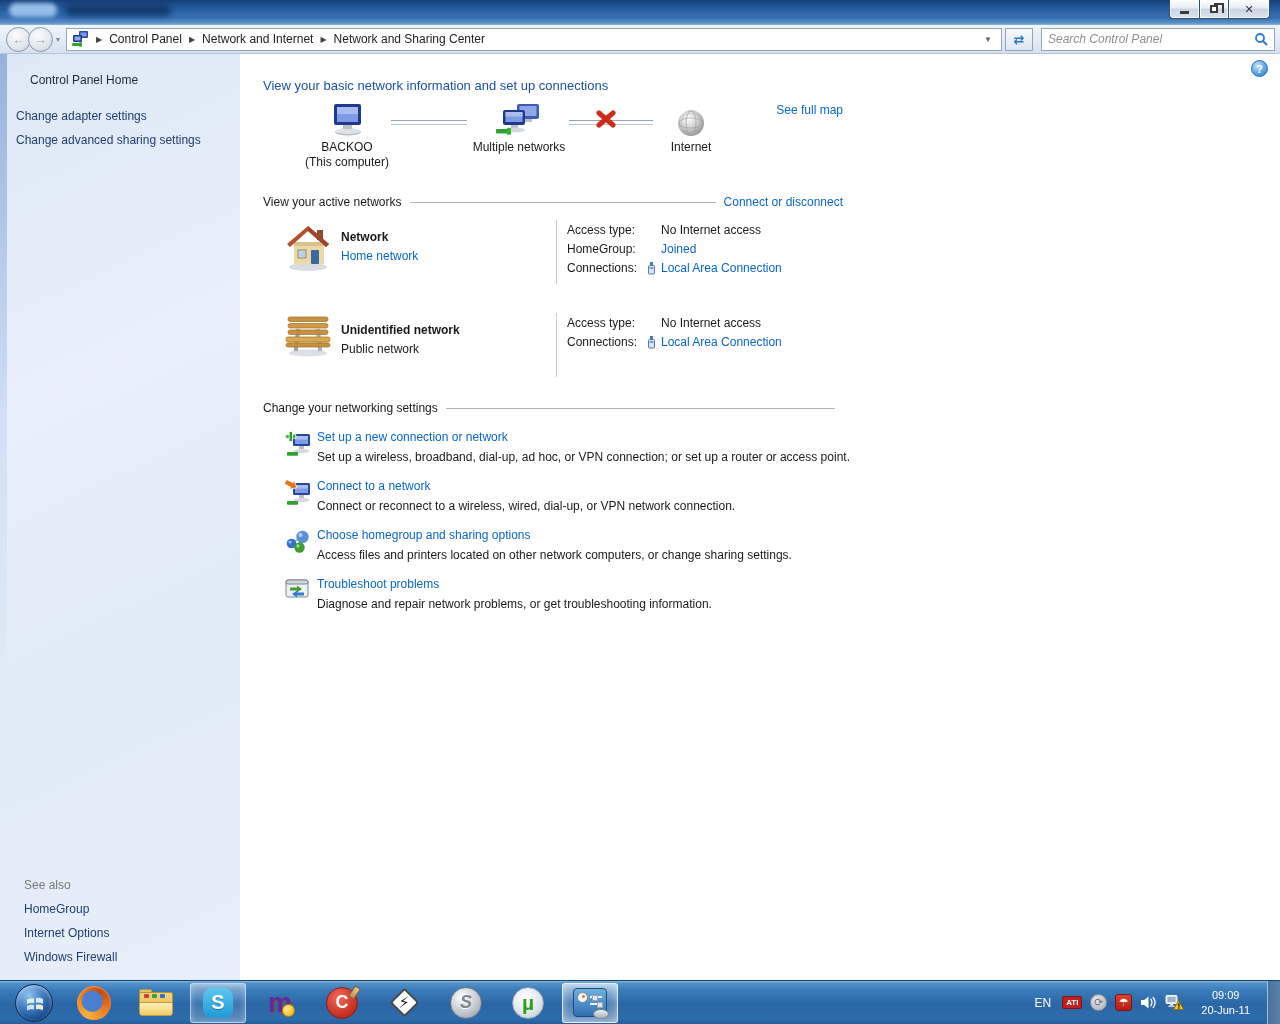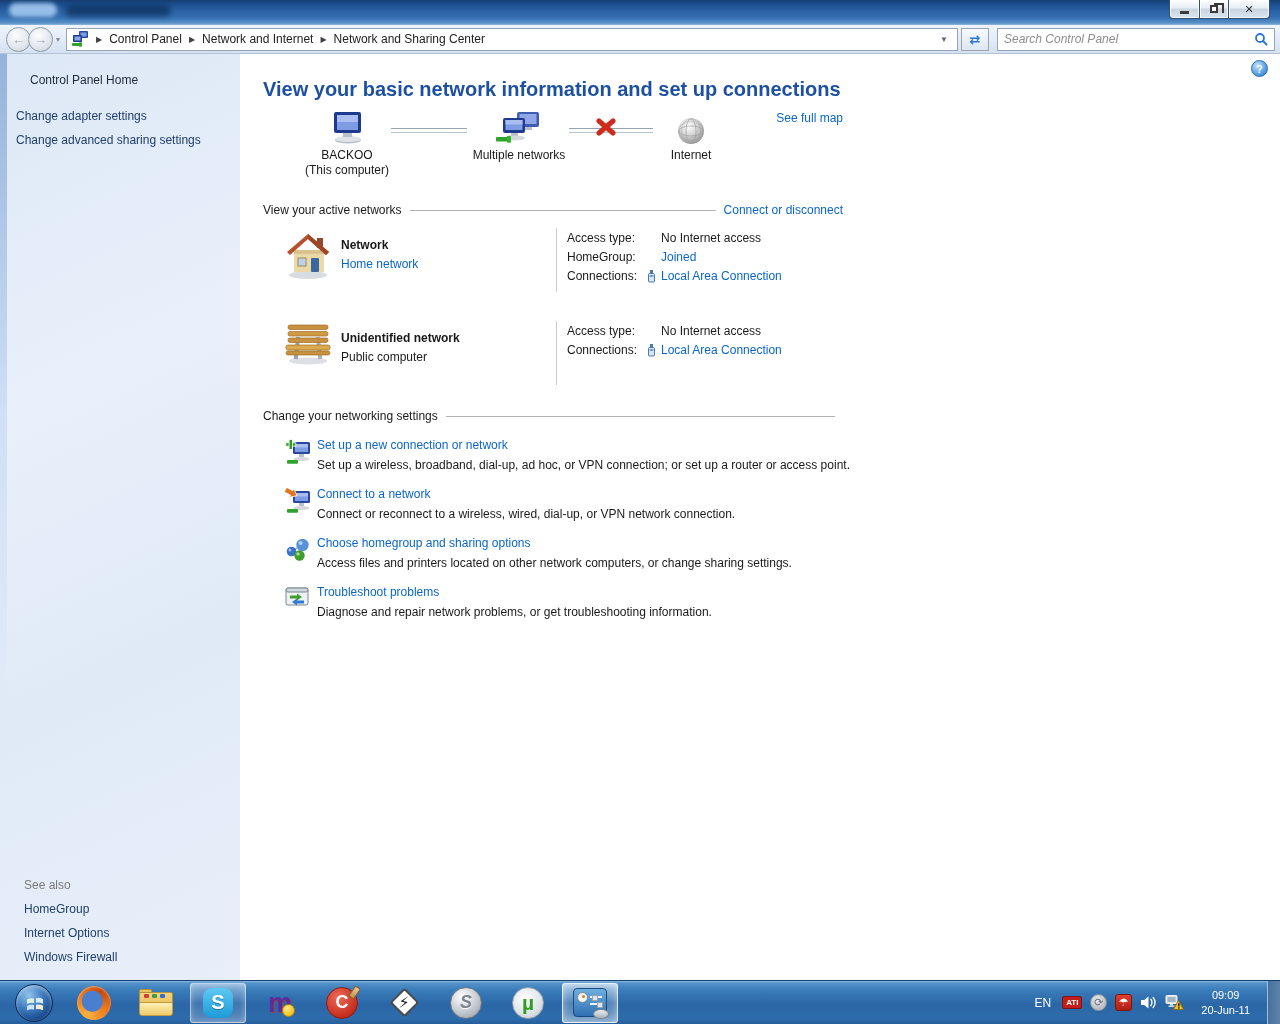--- a/index.html
+++ b/index.html
@@ -30,21 +30,21 @@
     background:radial-gradient(circle at 40% 32%,#fbfcfd 0%,#e4e9ef 55%,#c6ced8 100%);
     display:flex;align-items:center;justify-content:center;color:#99a4b0;font-size:13px;font-weight:bold}
   .nav-circle.fwd{margin-left:-3px}
   .hist-drop{color:#7c8896;font-size:8px;margin:0 6px 0 3px}
   .addressbox{flex:1;height:23px;background:#fff;border:1px solid #96a4b8;display:flex;align-items:center;padding:0 5px;margin-right:3px}
   .addr-sep{color:#3c4248;font-size:8px;margin:0 7px}
   .crumb{color:#222;font-size:12px;white-space:nowrap}
   .addr-drop{margin-left:auto;color:#5a6672;font-size:8px;padding:0 4px}
   .refresh-btn{width:28px;height:23px;border:1px solid #96a4b8;background:linear-gradient(180deg,#f7fafd,#dde7f2);
     color:#2d78cc;font-weight:bold;font-size:13px;display:flex;align-items:center;justify-content:center;margin-right:8px}
-  .searchbox{width:278px;height:23px;background:#fff;border:1px solid #96a4b8;display:flex;align-items:center;padding:0 6px}
+  .searchbox{width:234px;height:23px;background:#fff;border:1px solid #96a4b8;display:flex;align-items:center;padding:0 6px}
   .searchbox input{flex:1;border:none;outline:none;font-family:"Liberation Sans",sans-serif;font-size:12px;font-style:italic;color:#444}
   .searchbox input::placeholder{color:#8e8e8e;font-style:italic}
 
   
   .winbody{position:absolute;left:0;top:54px;width:1280px;height:926px;display:flex;background:#fff}
 
   
   .sidebar{width:240px;height:100%;position:relative;
     background:linear-gradient(155deg,#dde8f6 0%,#e9f0fb 35%,#e0eaf7 65%,#e8effa 100%)}
   .sidebar::before{content:"";position:absolute;left:0;top:0;bottom:30%;width:7px;
@@ -54,21 +54,21 @@
   .side-link + .side-link{margin-top:9px}
   .side-bottom{position:absolute;left:24px;top:824px}
   .see-also{color:#7a7a7a}
   .side-bottom .side-blink{margin-top:10px;color:#21406b;cursor:pointer}
 
   
   .content{flex:1;position:relative;padding:24px 0 0 23px}
   .help-badge{position:absolute;right:12px;top:6px;width:17px;height:17px;border-radius:50%;
     background:radial-gradient(circle at 35% 30%,#c2e1f8 0%,#5ea5e8 55%,#2c77c6 100%);
     color:#fff;font-weight:bold;font-size:11px;display:flex;align-items:center;justify-content:center;border:1px solid #2a6cb4;cursor:pointer}
-  h1.pagetitle{font-size:20px;font-weight:700;color:#1d50a2;margin:0 0 6px}
+  h1.pagetitle{font-size:13px;font-weight:400;color:#1d50a2;margin:0 0 6px}
 
   
   .map{position:relative;width:580px;height:82px}
   .map-node{position:absolute;text-align:center;top:2px}
   .map-node .iconbox{height:36px;display:flex;align-items:flex-end;justify-content:center}
   .map-node .nlabel{margin-top:3px;line-height:15px;color:#1a1a1a}
   .node-backoo{left:24px;width:120px}
   .node-multi{left:196px;width:120px}
   .node-internet{left:393px;width:70px}
   .mline{position:absolute;height:5px;border-top:1px solid #93a5b2;border-bottom:1px solid #b9c6d0}
@@ -389,21 +389,21 @@
           <rect x="32" y="14" width="4" height="22" fill="#aab2bb" transform="rotate(-6 34 25)"></rect>
           <rect x="3" y="2" width="40" height="4.5" rx="2" fill="#c8913f" stroke="#a06f26" stroke-width=".7"></rect>
           <rect x="3" y="8.5" width="40" height="4.5" rx="2" fill="#d19a45" stroke="#a06f26" stroke-width=".7"></rect>
           <rect x="3" y="15" width="40" height="4.5" rx="2" fill="#c8913f" stroke="#a06f26" stroke-width=".7"></rect>
           <rect x="1" y="22" width="44" height="5" rx="2" fill="#dba94e" stroke="#a06f26" stroke-width=".7"></rect>
           <rect x="1" y="28" width="44" height="4" rx="2" fill="#c8913f" stroke="#a06f26" stroke-width=".7"></rect>
         </svg>
       </div>
       <div class="net-names">
         <div class="net-name">Unidentified network</div>
-        <div class="net-kind">Public computer</div>
+        <div class="net-kind">Public network</div>
       </div>
       <div class="net-div"></div>
       <div class="net-details">
         <span>Access type:</span>
         <span class="dval">No Internet access</span>
         <span>Connections:</span>
         <span class="dval withicon">
           <span class="eth">
             <svg width="11" height="14" viewBox="0 0 11 14">
               <rect x="2.5" y="4.5" width="6" height="8.5" rx="1" fill="#d7e6f4" stroke="#4a7aa8"></rect>

